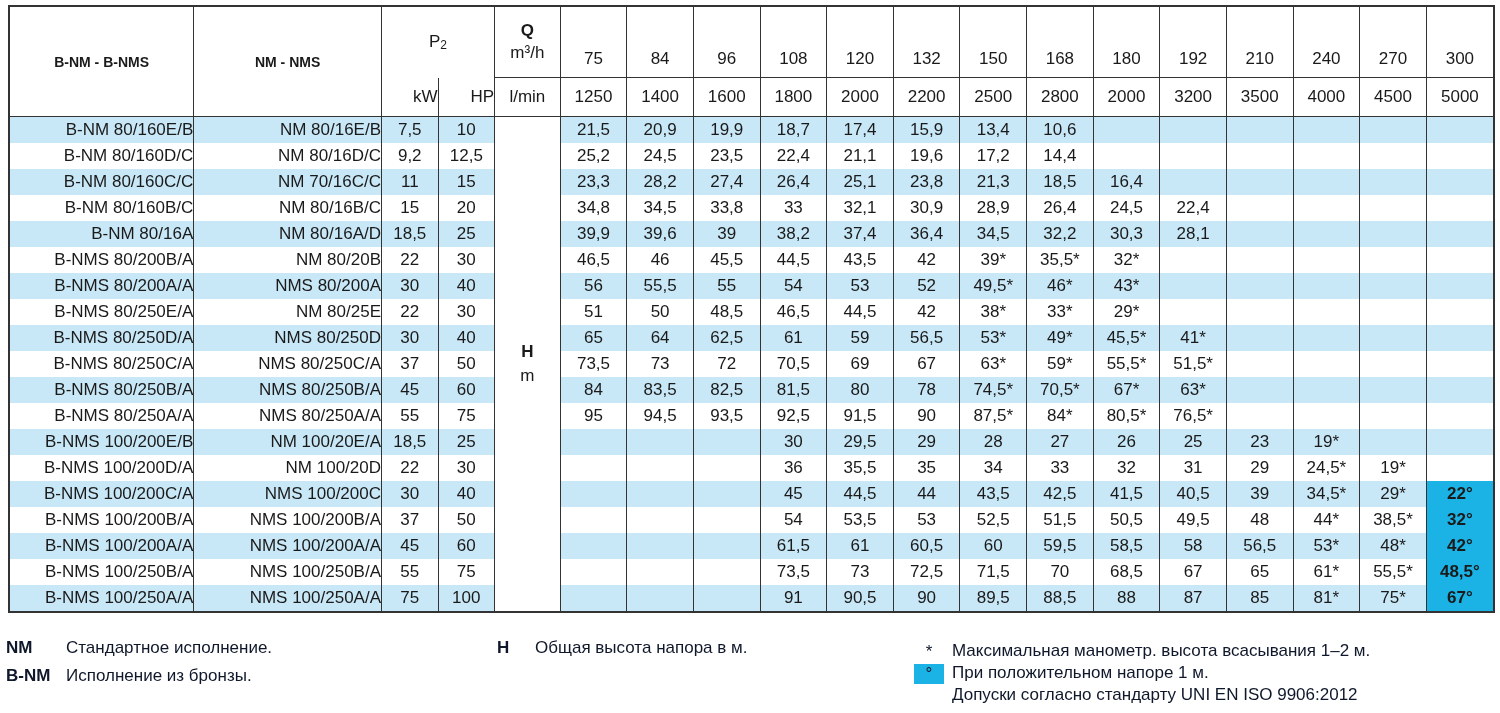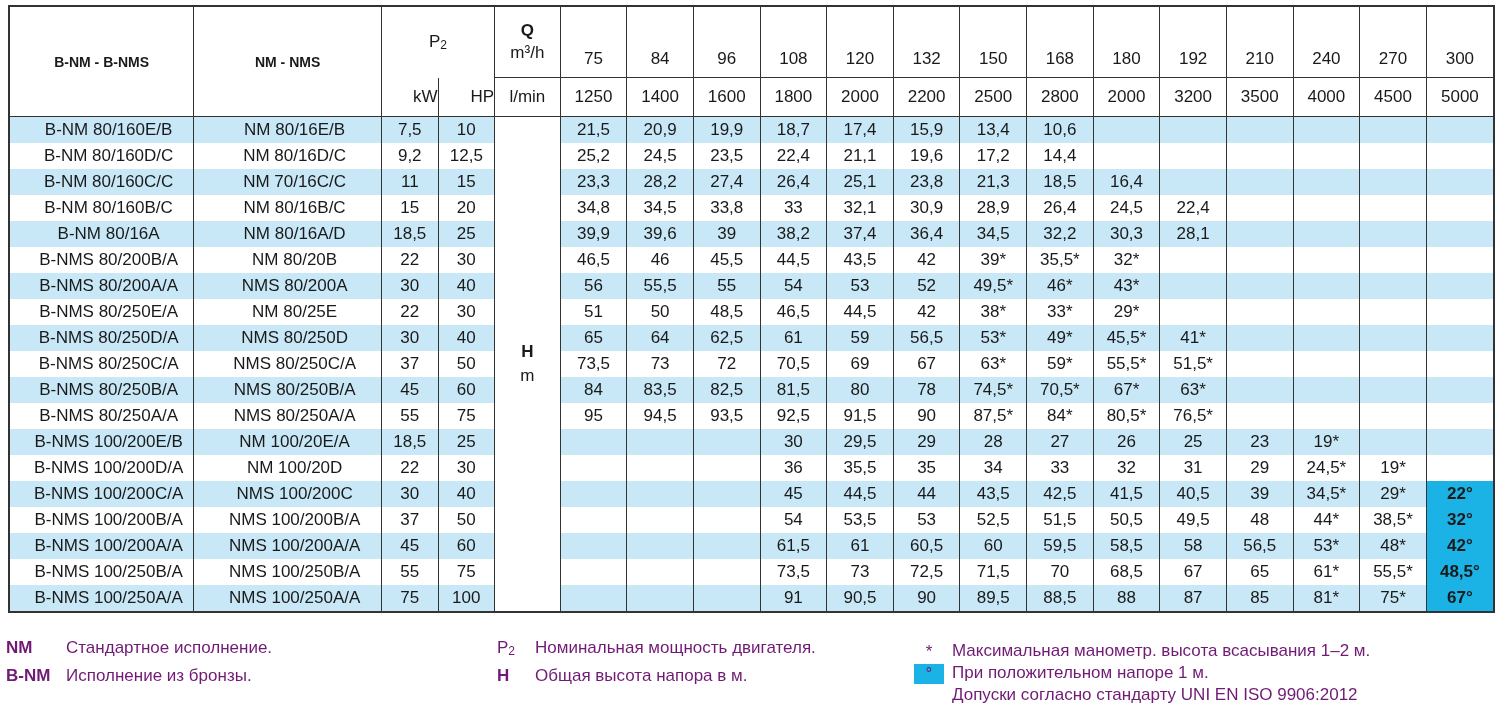--- a/index.html
+++ b/index.html
@@ -32,27 +32,27 @@
   table.perf thead tr.h2 th { height: 38px; }
   table.perf thead th { border-bottom: 1px solid #333; background: #fff; }
   table.perf thead th.hdr-bold { font-weight: bold; font-size: 14px; }
   table.perf thead th.q-cell { line-height: 1.3; }
   table.perf thead tr.h1 th.kwhp-top { border-bottom: none; }
   table.perf thead tr.h2 th.kw, table.perf thead tr.h2 th.hp { border-top: none; text-align: right; }
   table.perf thead tr.h1 th.qval { vertical-align: bottom; padding-bottom: 8px; border-bottom: 1px solid #333; }
   table.perf tbody td { height: 26px; }
   table.perf tbody tr:nth-child(odd) td { background: #c9e8f7; }
   table.perf tbody tr:nth-child(even) td { background: #ffffff; }
-  table.perf tbody td.model { text-align: center; padding-left: 14px; }
+  table.perf tbody td.model { text-align: right; padding-left: 14px; }
   table.perf tbody td.hcol { background: #fff !important; line-height: 1.4; }
   table.perf tbody td.hl { background: #1bb3e6 !important; font-weight: bold; }
   table.perf tbody tr:last-child td { border-bottom: 1px solid #333; }
   .sub { font-size: 12px; vertical-align: -2px; }
 
-  .legend { position: absolute; font-size: 17px; color: #701a75; }
+  .legend { position: absolute; font-size: 17px; color: #0f172a; }
   .legend .key { font-weight: bold; display: inline-block; }
   .legend .row { height: 28px; line-height: 28px; white-space: nowrap; }
   .legend-left { left: 6px; top: 634px; }
   .legend-left .key { width: 60px; }
   .legend-mid { left: 497px; top: 634px; }
   .legend-mid .key { width: 38px; font-weight: normal; }
   .legend-mid .key.bold { font-weight: bold; }
   .legend-right { left: 914px; top: 640px; }
   .legend-right .row { height: 22px; line-height: 22px; }
   .legend-right .sym { display: inline-block; width: 30px; height: 20px; text-align: center; margin-right: 8px; vertical-align: middle; line-height: 20px; }
@@ -508,21 +508,20 @@
       </tr>
     </tbody>
 </table>
 
 <div class="legend legend-left">
   <div class="row"><span class="key">NM</span><span>Стандартное исполнение.</span></div>
   <div class="row"><span class="key">B-NM</span><span>Исполнение из бронзы.</span></div>
 </div>
 
 <div class="legend legend-mid">
-  <div class="row"><span class="key"><span>P</span><span class="sub">2</span></span><span>Номинальная мощность двигателя.</span></div>
   <div class="row"><span class="key bold">H</span><span>Общая высота напора в м.</span></div>
 </div>
 
 <div class="legend legend-right">
   <div class="row"><span class="sym">*</span><span>Максимальная манометр. высота всасывания 1–2 м.</span></div>
   <div class="row"><span class="sym box">°</span><span>При положительном напоре 1 м.</span></div>
   <div class="row"><span class="sym"></span><span>Допуски согласно стандарту UNI EN ISO 9906:2012</span></div>
 </div>
 
 </body></html>

